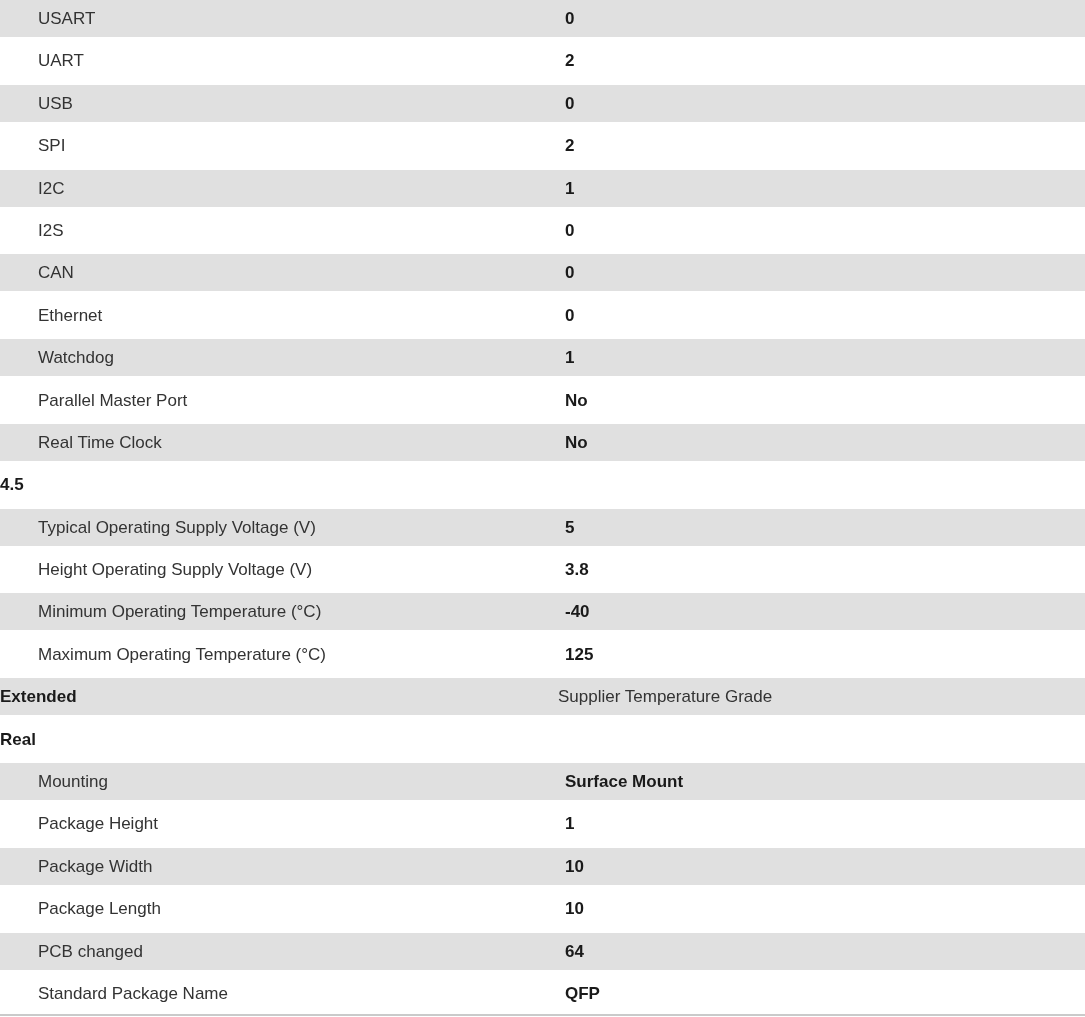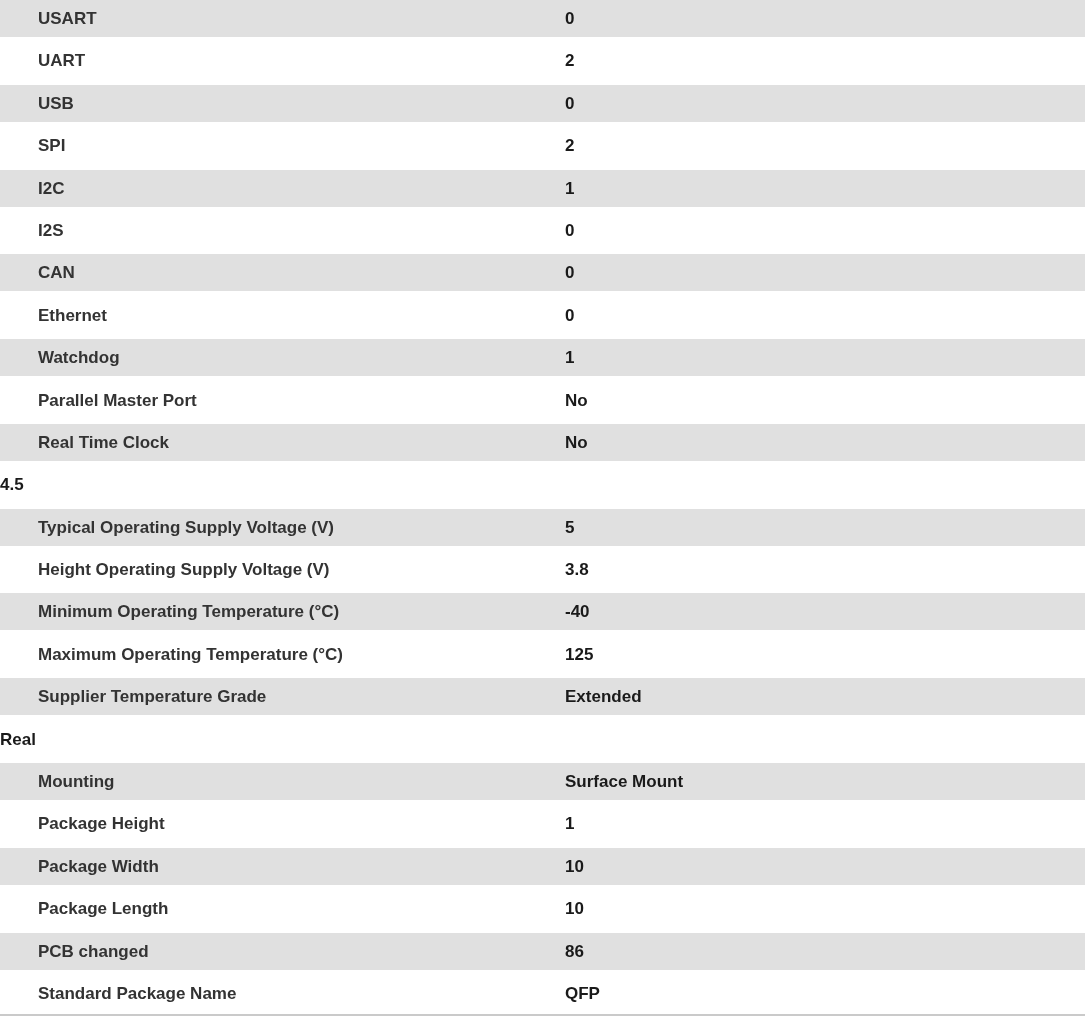--- a/index.html
+++ b/index.html
@@ -31,21 +31,21 @@
   .cell {
     font-size: 17px;
     line-height: 1;
     white-space: nowrap;
   }
   .cell.label {
     width: 565px;
     box-sizing: border-box;
     padding-left: 38px;
     color: var(--label-text, #333333);
-    font-weight: 700;
+    font-weight: 400;
   }
   .cell.value {
     flex: 1;
     color: var(--value-text, #1a1a1a);
     font-weight: 700;
   }
   .bottom-line {
     position: absolute;
     left: 0;
     right: 0;
@@ -132,22 +132,22 @@
     <div class="cell label">Minimum Operating Temperature (°C)</div>
     <div class="cell value">-40</div>
   </div>
 
   <div class="row">
     <div class="cell label">Maximum Operating Temperature (°C)</div>
     <div class="cell value">125</div>
   </div>
 
   <div class="row alt">
+    <div class="cell value">Extended</div>
     <div class="cell label">Supplier Temperature Grade</div>
-    <div class="cell value">Extended</div>
   </div>
 
   <div class="row">
     <div class="cell value">Real</div>
   </div>
 
   <div class="row alt">
     <div class="cell label">Mounting</div>
     <div class="cell value">Surface Mount</div>
   </div>
@@ -162,21 +162,21 @@
     <div class="cell value">10</div>
   </div>
 
   <div class="row">
     <div class="cell label">Package Length</div>
     <div class="cell value">10</div>
   </div>
 
   <div class="row alt">
     <div class="cell label">PCB changed</div>
-    <div class="cell value">86</div>
+    <div class="cell value">64</div>
   </div>
 
   <div class="row">
     <div class="cell label">Standard Package Name</div>
     <div class="cell value">QFP</div>
   </div>
 <div class="bottom-line"></div>
 </div>
 
 </body></html>

